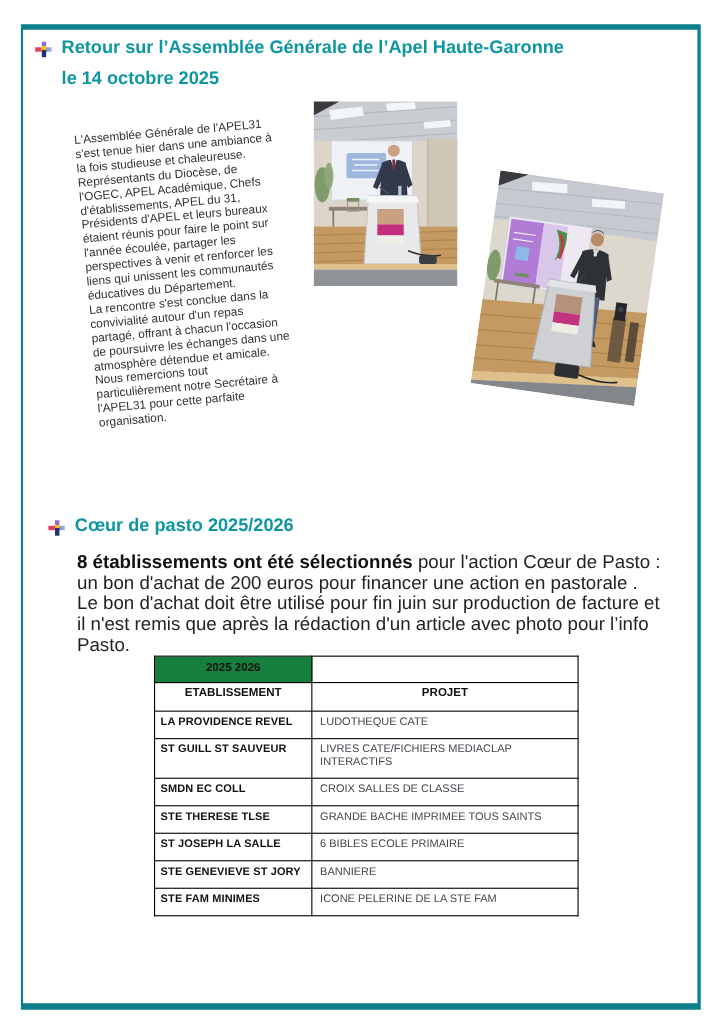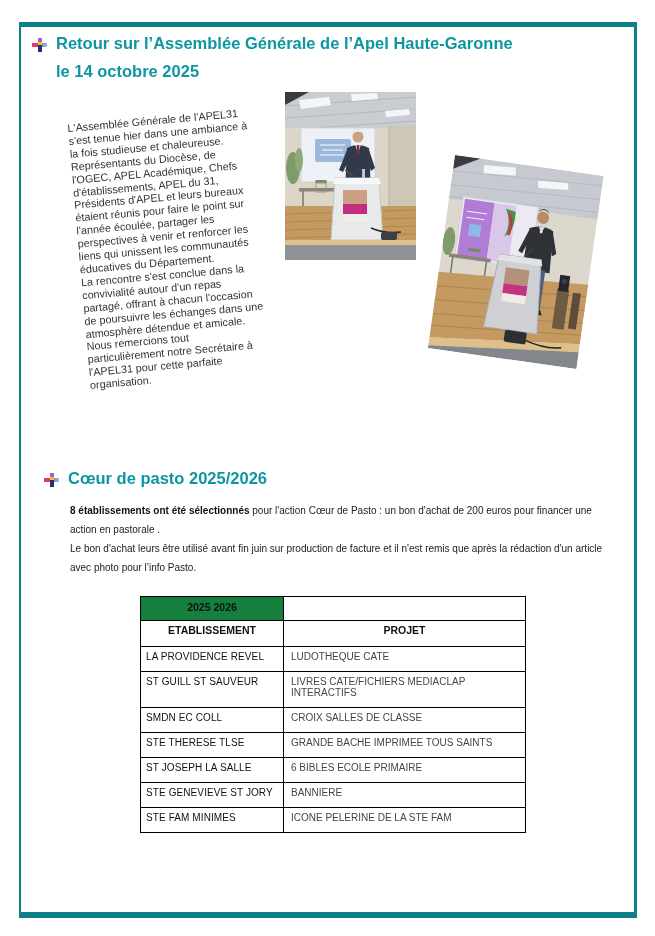--- a/index.html
+++ b/index.html
@@ -30,31 +30,31 @@
     position:absolute;left:67px;top:122px;width:218px;
     font-size:10.8px;line-height:12.9px;color:#333;
     transform:rotate(-5deg);transform-origin:0 0;white-space:pre-line;
   }
   
   .photo{position:absolute;overflow:hidden;}
   .photo svg{display:block;}
   .photo1{left:285px;top:92px;width:131px;height:168px;}
   .photo2{left:455px;top:155px;width:150px;height:195px;transform:rotate(8deg);transform-origin:0 0;}
   
-  .pasto-p{position:absolute;left:70px;top:501px;width:534px;font-size:10px;line-height:19px;color:#222;}
+  .pasto-p{position:absolute;left:70px;top:501px;width:534px;font-size:17px;line-height:19px;color:#222;}
   .pasto-p b{color:#111;}
   
   table.pasto{position:absolute;left:140px;top:596px;border-collapse:collapse;font-size:10px;color:#111;table-layout:fixed;}
   table.pasto td,table.pasto th{border:1.6px solid #000;vertical-align:top;box-sizing:border-box;}
   .c1{width:143px;}
   .c2{width:242px;}
   td.year{background:#15803d;text-align:center;font-weight:bold;font-size:10.5px;padding:4px 0 7px;}
   td.ghost{border:none;background:transparent;}
   table.pasto th{text-align:center;font-weight:bold;font-size:10.5px;padding:3px 2px 10px;}
-  table.pasto td.etab{font-weight:normal;padding:4px 4px 9px 5px;letter-spacing:.1px;}
+  table.pasto td.etab{font-weight:bold;padding:4px 4px 9px 5px;letter-spacing:.1px;}
   table.pasto td.projet{font-weight:normal;color:#42454c;padding:4px 4px 9px 7px;}
 </style>
 </head>
 <body>
 
 <div class="frame"></div>
 
 <div class="heading h1">
   <span class="cross">
       <span class="hbar"></span>
@@ -240,21 +240,21 @@
 <div class="heading h2">
   <span class="cross">
       <span class="hbar"></span>
       <span class="vbar"></span>
     </span>
   <h2 class="ht">Cœur de pasto 2025/2026</h2>
 </div>
 
 <div class="pasto-p">
   <div><b>8 établissements ont été sélectionnés</b><span> pour l'action Cœur de Pasto : un bon d'achat de 200 euros pour financer une action en pastorale .</span></div>
-  <div>Le bon d'achat leurs être utilisé avant fin juin sur production de facture et il n'est remis que après la rédaction d'un article avec photo pour l’info Pasto.</div>
+  <div>Le bon d'achat doit être utilisé pour fin juin sur production de facture et il n'est remis que après la rédaction d'un article avec photo pour l’info Pasto.</div>
 </div>
 
 <table class="pasto">
   <thead>
     <tr>
       <td class="year c1">2025 2026</td>
       <td class="ghost c2"></td>
     </tr>
     <tr>
       <th class="c1">ETABLISSEMENT</th>

